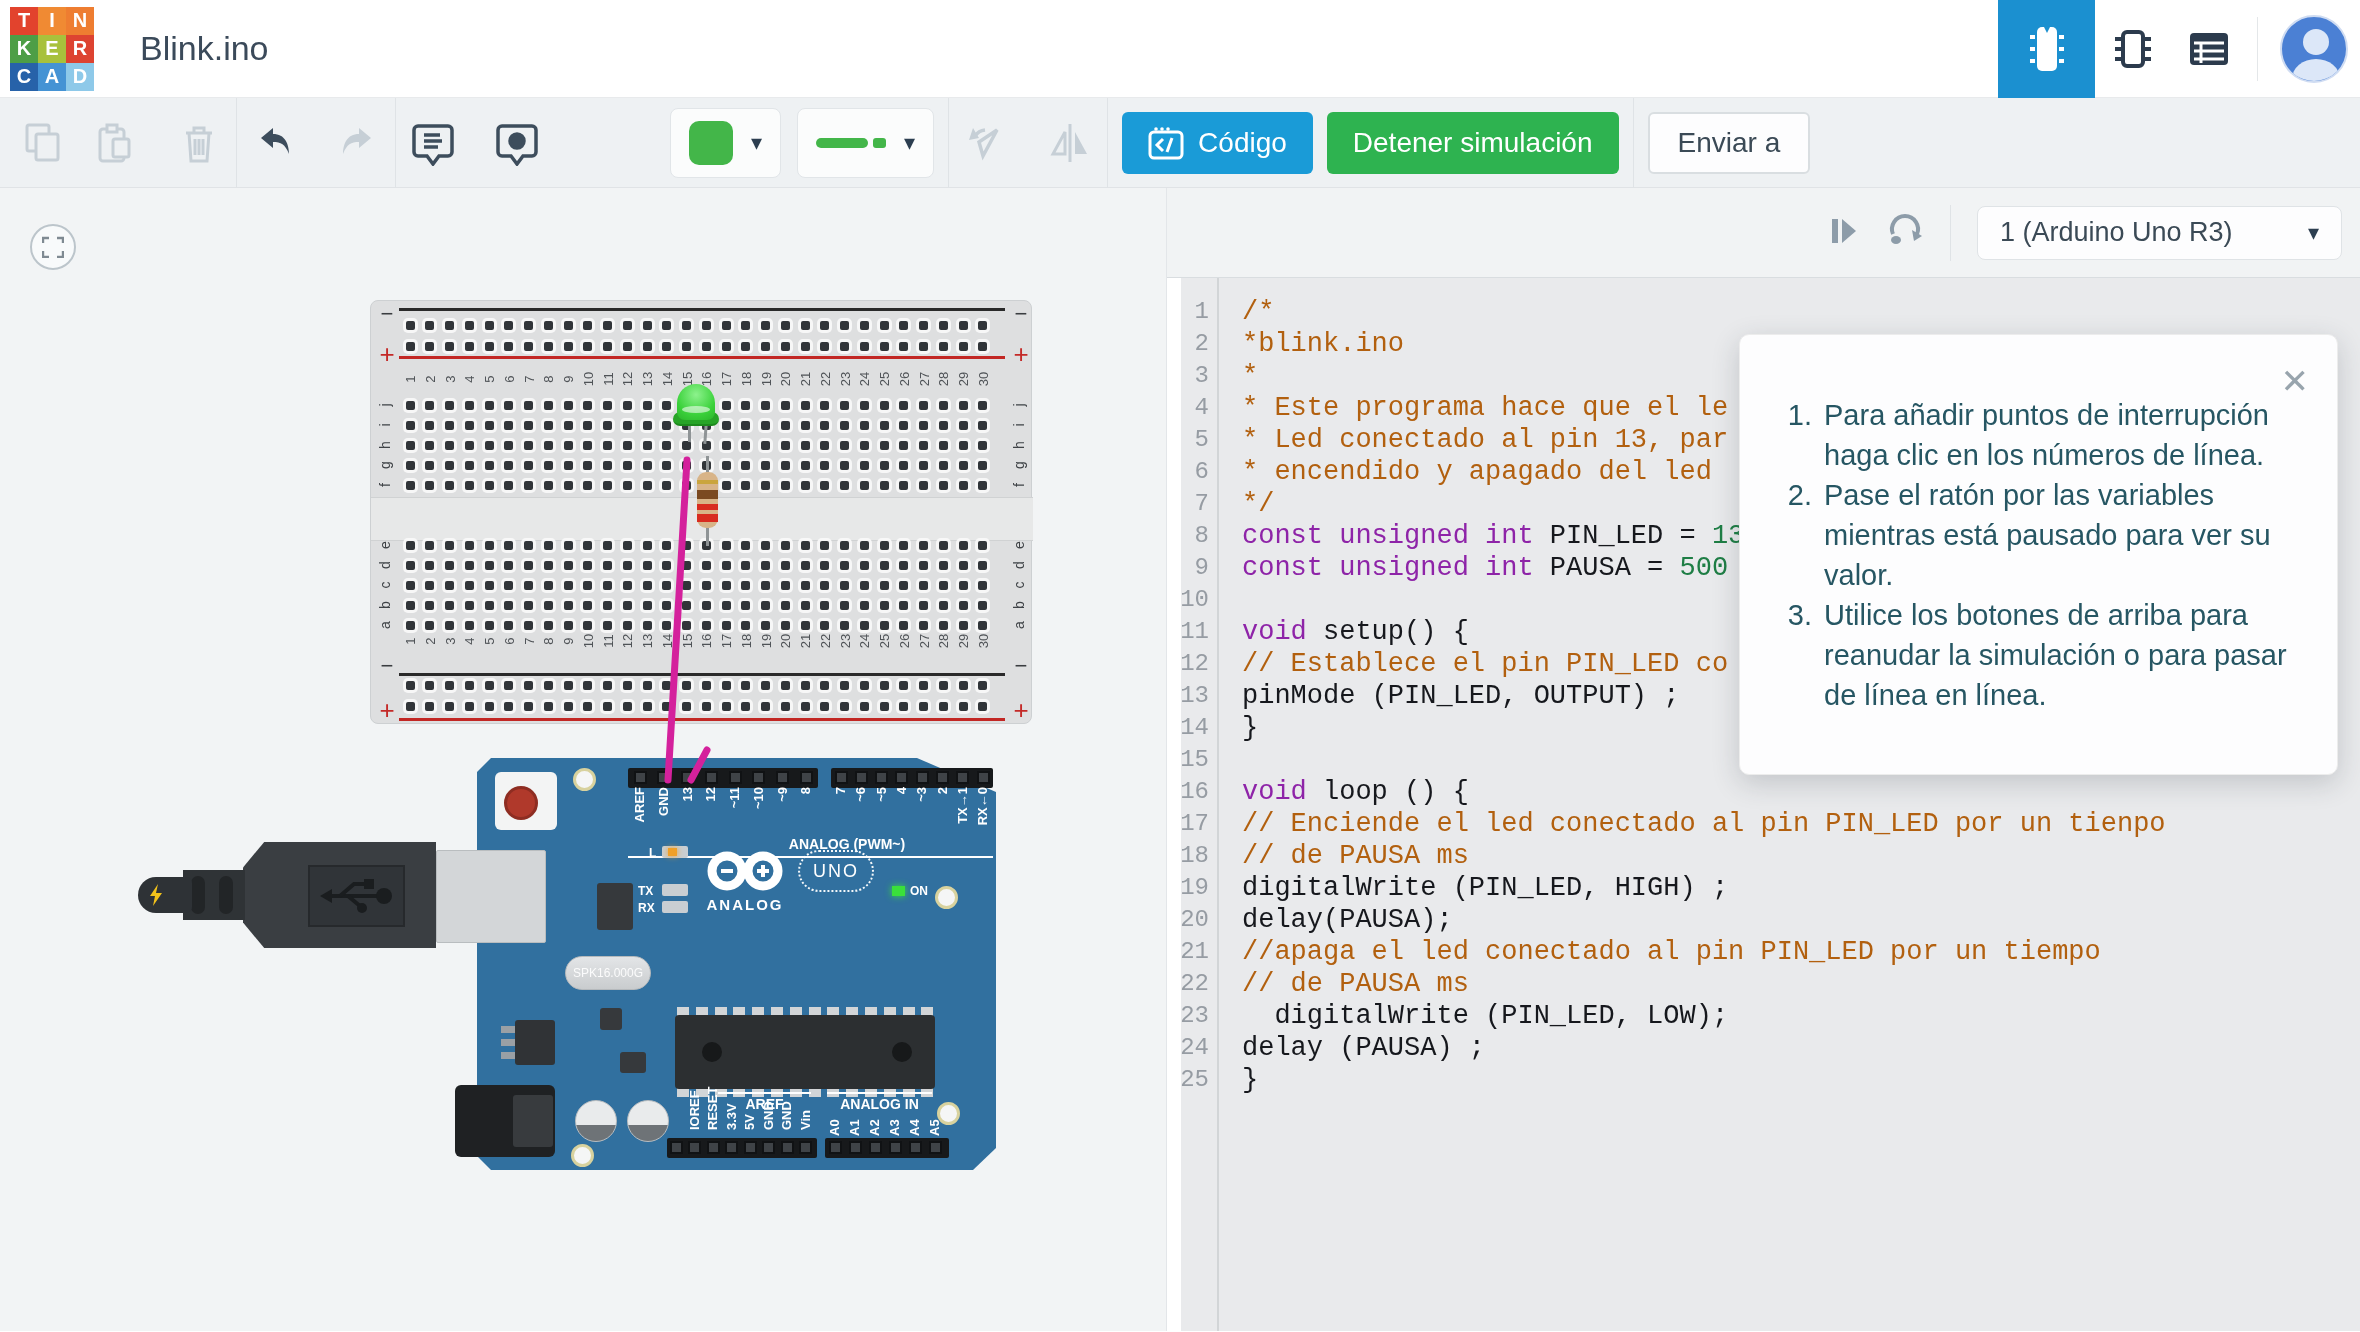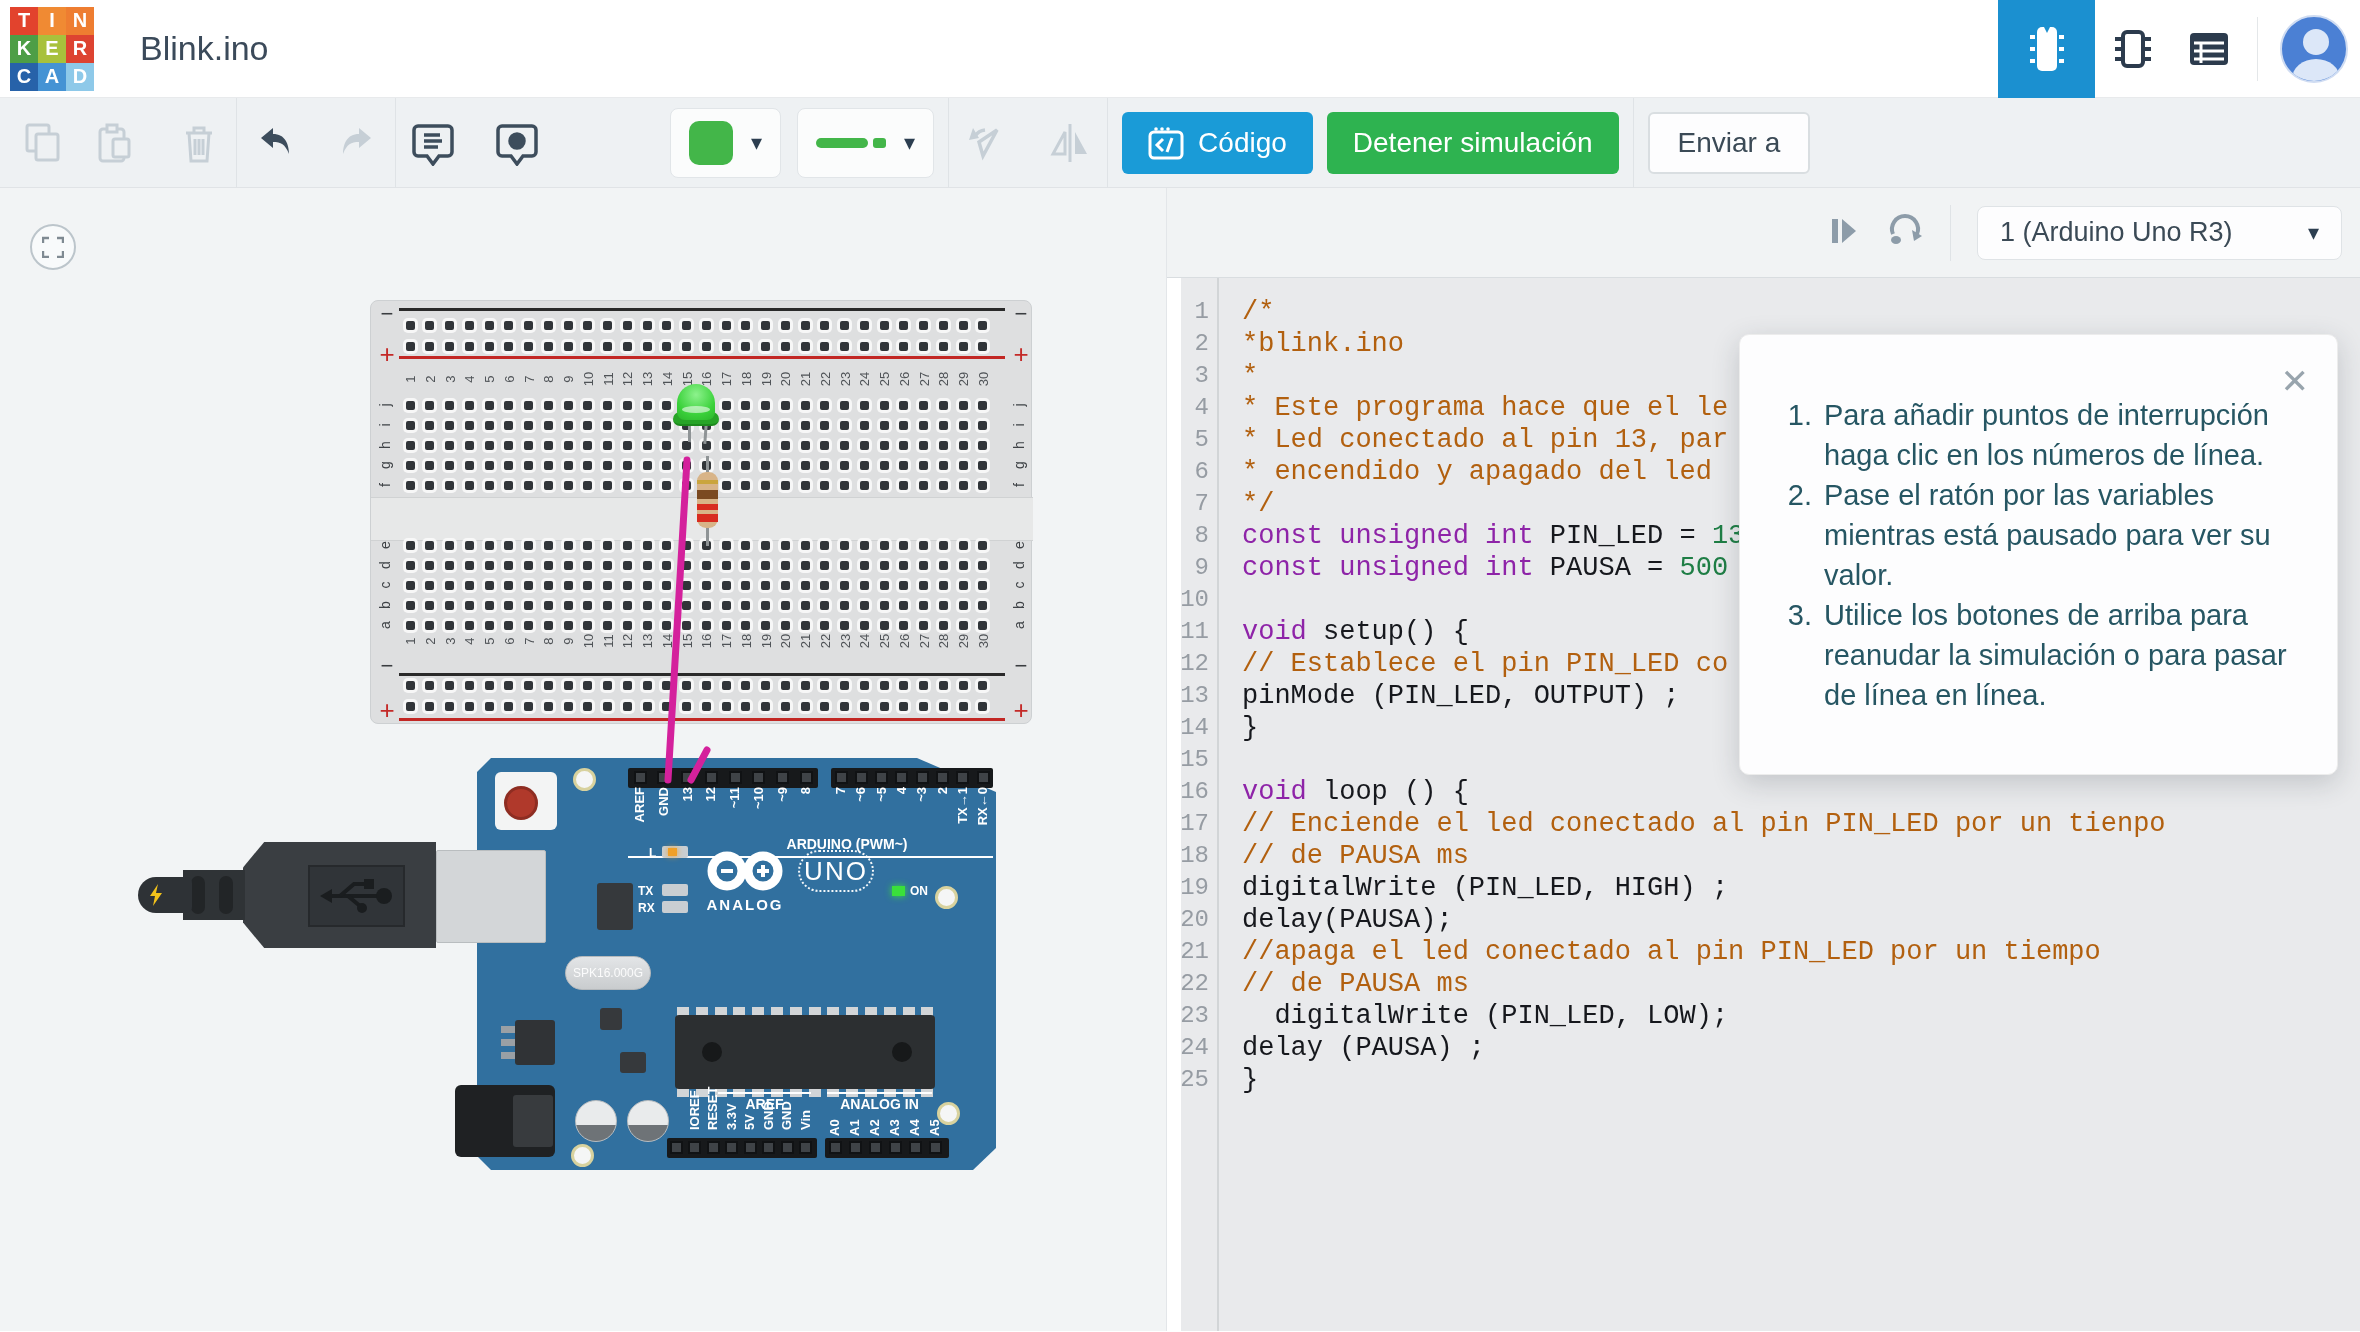--- a/index.html
+++ b/index.html
@@ -88,21 +88,21 @@
   .reset-housing { position:absolute; left:18px; top:14px; width:62px; height:58px;
                    background:#f3f4f4; border-radius:6px; }
   .reset-btn { position:absolute; left:27px; top:28px; width:34px; height:34px; border-radius:50%;
                background:#b0392b; border:3px solid #8e2d22; }
   .led-ind { position:absolute; width:26px; height:12px; background:#c9ced2; border-radius:2px; }
   .led-lit-orange { position:absolute; width:9px; height:8px; background:#f0a028;
                     box-shadow:0 0 6px #f0a028; top:2px; left:6px; }
   .ind-label { position:absolute; color:#fff; font-weight:bold; font-size:12px; }
   .uno-pill { position:absolute; left:321px; top:92px; width:76px; height:42px;
               border:2px dotted rgba(255,255,255,.95); border-radius:21px; color:#fff;
-              font-size:26px; font-weight:300; letter-spacing:2px; display:flex;
+              font-size:18px; font-weight:300; letter-spacing:2px; display:flex;
               align-items:center; justify-content:center; }
   .brand { position:absolute; left:222px; top:138px; width:92px; text-align:center;
            color:#fff; font-weight:bold; font-size:15px; letter-spacing:2px; }
   .on-led { position:absolute; left:415px; top:128px; width:13px; height:10px;
             background:#3ae03a; box-shadow:0 0 7px #3ae03a; }
   .crystal { position:absolute; left:88px; top:198px; width:86px; height:34px; border-radius:17px;
              background:linear-gradient(#e3e5e7,#c9ccce); border:1px solid #b5b9bc;
              color:rgba(255,255,255,.9); font-size:12px; text-align:center; line-height:32px; }
   .chip-sq { position:absolute; background:#36393c; border-radius:3px; }
   .dip { position:absolute; left:198px; top:257px; width:260px; height:74px;
@@ -865,21 +865,21 @@
       <div class="mount-hole" style="left:96px;top:10px"></div>
       <div class="mount-hole" style="left:458px;top:128px"></div>
       <div class="mount-hole" style="left:460px;top:344px"></div>
       <div class="mount-hole" style="left:94px;top:386px"></div>
 
       <div class="reset-housing"></div>
       <div class="reset-btn"></div>
 
       <div class="pin-header" style="left:151px;top:10px;width:190px;height:20px"></div>
       <div class="pin-header" style="left:354px;top:10px;width:162px;height:20px"></div>
-      <div class="ard-caption" style="left:270px;top:78px;width:200px">ARDUINO (PWM~)</div>
+      <div class="ard-caption" style="left:270px;top:78px;width:200px">ANALOG (PWM~)</div>
       <div class="ard-line" style="left:151px;top:98px;width:365px"></div>
 
       <div class="ind-label" style="left:172px;top:88px">L</div>
       <div class="led-ind" style="left:185px;top:88px">
           <div class="led-lit-orange"></div>
         </div>
       <div class="ind-label" style="left:161px;top:126px">TX</div>
       <div class="led-ind" style="left:185px;top:126px"></div>
       <div class="ind-label" style="left:161px;top:143px">RX</div>
       <div class="led-ind" style="left:185px;top:143px"></div>

